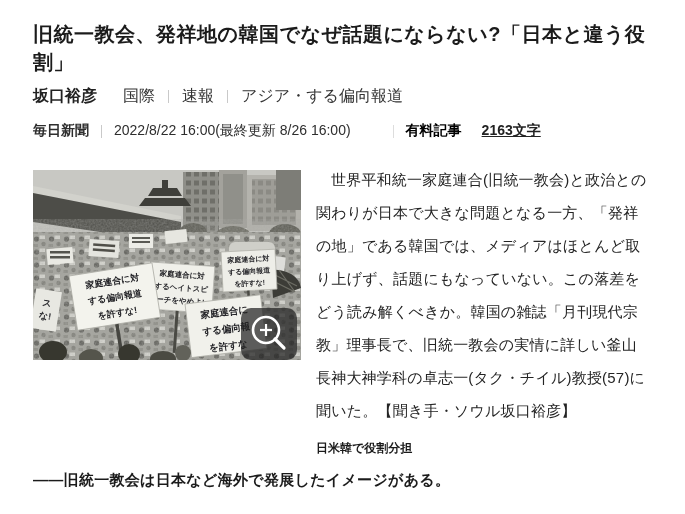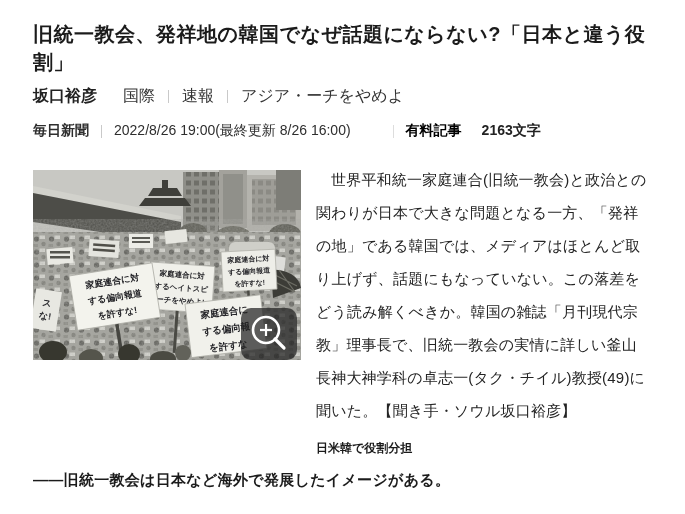--- a/index.html
+++ b/index.html
@@ -44,21 +44,21 @@
     align-items: center;
     margin-top: 17px;
     font-size: 14px;
     color: #2e2e2e;
     height: 18px;
   }
   .meta .publisher { font-weight: 600; margin-right: 12px; }
   .meta .datetime { margin-left: 12px; }
   .meta .spacer { width: 42px; }
   .meta .paid { font-weight: 700; margin-left: 12px; margin-right: 20px; color: #000000; }
-  .meta .chars { font-weight: 700; color: #222; }
+  .meta .chars { font-weight: 700; color: #222; text-decoration: underline; }
 
   .content {
     display: flex;
     margin-top: 30px;
     gap: 15px;
   }
   .figure { width: 268px; flex: 0 0 268px; }
   .photo-wrap { width: 268px; height: 190px; cursor: pointer; position: relative; }
   .photo-wrap svg { display: block; }
   .caption {
@@ -98,27 +98,27 @@
 <div class="page">
 
   <h1 class="title">旧統一教会、発祥地の韓国でなぜ話題にならない?「日本と違う役割」</h1>
 
   <div class="byline">
     <span class="author">坂口裕彦</span>
     <a class="cat">国際</a>
     <span class="vdiv"></span>
     <a class="cat">速報</a>
     <span class="vdiv"></span>
-    <a class="cat">アジア・ーチをやめよ</a>
+    <a class="cat">アジア・する偏向報道</a>
   </div>
 
   <div class="meta">
     <span class="publisher">毎日新聞</span>
     <span class="vdiv"></span>
-    <span class="datetime">2022/8/26 19:00(最終更新 8/26 16:00)</span>
+    <span class="datetime">2022/8/22 16:00(最終更新 8/26 16:00)</span>
     <span class="spacer"></span>
     <span class="vdiv" style="background:#ddd"></span>
     <span class="paid">有料記事</span>
     <span class="chars">2163文字</span>
   </div>
 
   <div class="content">
 
     <figure class="figure" style="margin:0">
       <div class="photo-wrap">
@@ -240,20 +240,20 @@
             <circle cx="233" cy="160" r="13" fill="none" stroke="#ffffff" stroke-width="2.6"></circle>
             <line x1="227" y1="160" x2="239" y2="160" stroke="#ffffff" stroke-width="2.2"></line>
             <line x1="233" y1="154" x2="233" y2="166" stroke="#ffffff" stroke-width="2.2"></line>
             <line x1="242" y1="169" x2="251" y2="178" stroke="#ffffff" stroke-width="3.2" stroke-linecap="round"></line>
           </g>
         </svg>
       </div>
     </figure>
 
     <div class="article-col">
-      <p class="lead">世界平和統一家庭連合(旧統一教会)と政治との関わりが日本で大きな問題となる一方、「発祥の地」である韓国では、メディアはほとんど取り上げず、話題にもなっていない。この落差をどう読み解くべきか。韓国の雑誌「月刊現代宗教」理事長で、旧統一教会の実情に詳しい釜山長神大神学科の卓志一(タク・チイル)教授(49)に聞いた。【聞き手・ソウル坂口裕彦】</p>
+      <p class="lead">世界平和統一家庭連合(旧統一教会)と政治との関わりが日本で大きな問題となる一方、「発祥の地」である韓国では、メディアはほとんど取り上げず、話題にもなっていない。この落差をどう読み解くべきか。韓国の雑誌「月刊現代宗教」理事長で、旧統一教会の実情に詳しい釜山長神大神学科の卓志一(タク・チイル)教授(57)に聞いた。【聞き手・ソウル坂口裕彦】</p>
       <h2 class="section-heading">日米韓で役割分担</h2>
     </div>
   </div>
 
   <p class="question">――旧統一教会は日本など海外で発展したイメージがある。</p>
 
 </div>
 
 </body></html>

